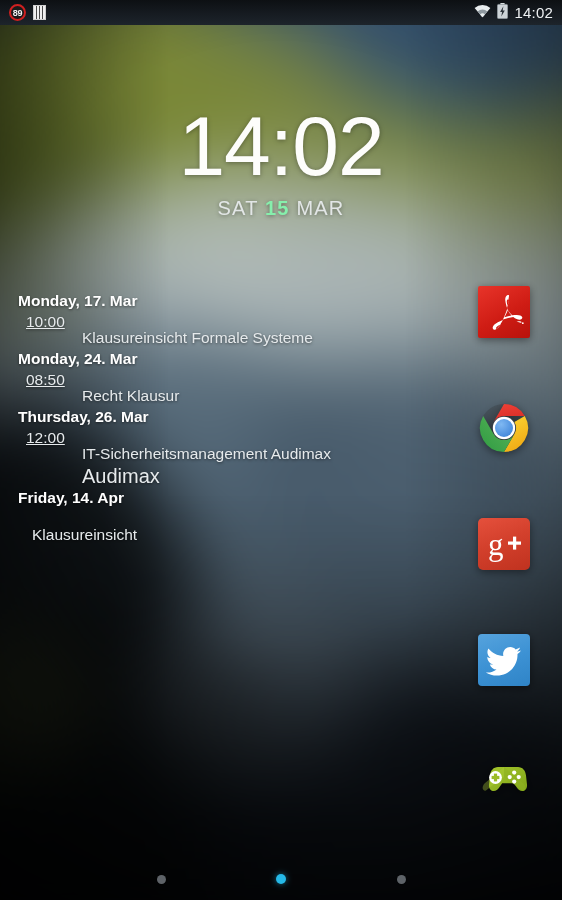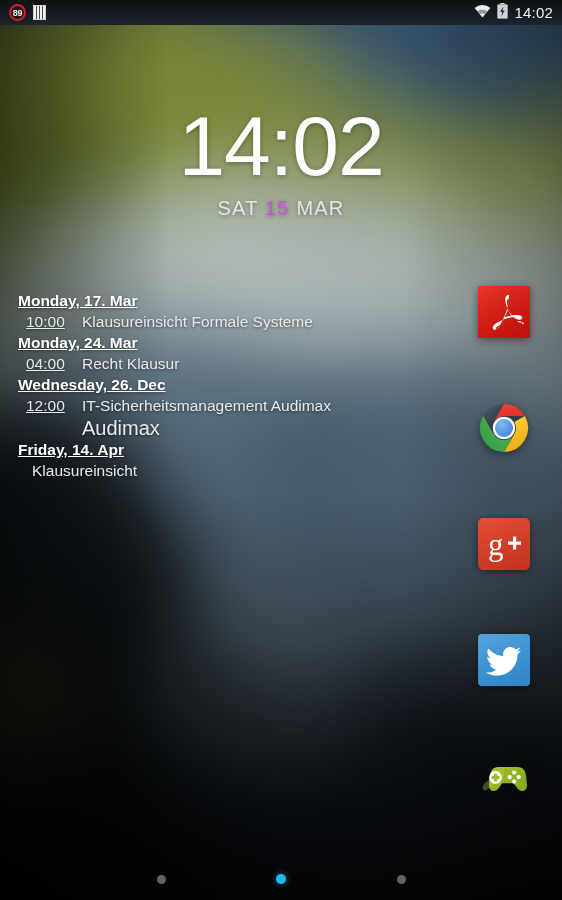--- a/index.html
+++ b/index.html
@@ -119,45 +119,44 @@
     color:#fdfdfb;
     letter-spacing:-1px;
     text-shadow:0 1px 5px rgba(0,0,0,.35);
   }
   .clock-date {
     margin-top:9px;
     font-size:20px; letter-spacing:1.2px;
     color:#e2e6e6; font-weight:300;
     text-shadow:0 1px 4px rgba(0,0,0,.4);
   }
-  .clock-date .dnum { font-weight:normal; color:#d946ef;text-align:center; }
+  .clock-date .dnum { font-weight:bold; color:#86efac;text-align:center; }
 
   
   #calendar-widget {
     position:absolute; left:18px; top:291px; width:400px;
     z-index:20;
     text-shadow:0 1px 3px rgba(0,0,0,.55);
   }
   .cal-day {
     font-size:15.5px; font-weight:bold;
     color:#ffffff;
     margin-top:9px;
     line-height:19px;
-    text-decoration:underline;
   }
   .cal-day:first-child { margin-top:0; }
   .cal-event {
     display:flex;
     font-size:15.5px;
     color:#e6eaec;
     line-height:23px;
     padding-left:8px;
   }
   .cal-time { min-width:50px; flex:0 0 auto;text-decoration:underline; }
-  .cal-title { padding-left:6px; }
+  .cal-title { padding-left:6px;margin-top:16px; }
   .cal-loc {
     font-size:20px; color:#e6eaec;
     line-height:23px;
     padding-left:64px;
   }
 
   
   #icon-column {
     position:absolute; left:478px; top:286px;
     width:56px; z-index:25;
@@ -269,27 +268,27 @@
       <div class="cal-day">Monday, 17. Mar</div>
       <div class="cal-event">
         <span class="cal-time">10:00</span>
         <span class="cal-title">Klausureinsicht Formale Systeme</span>
       </div>
     </div>
 
     <div>
       <div class="cal-day">Monday, 24. Mar</div>
       <div class="cal-event">
-        <span class="cal-time">04:00</span>
+        <span class="cal-time">08:50</span>
         <span class="cal-title">Recht Klausur</span>
       </div>
     </div>
 
     <div>
-      <div class="cal-day">Wednesday, 26. Dec</div>
+      <div class="cal-day">Thursday, 26. Mar</div>
       <div class="cal-event">
         <span class="cal-time">12:00</span>
         <span class="cal-title">IT-Sicherheitsmanagement Audimax</span>
       </div>
       <div class="cal-loc">Audimax</div>
     </div>
 
     <div>
       <div class="cal-day">Friday, 14. Apr</div>
       <div class="cal-event">

